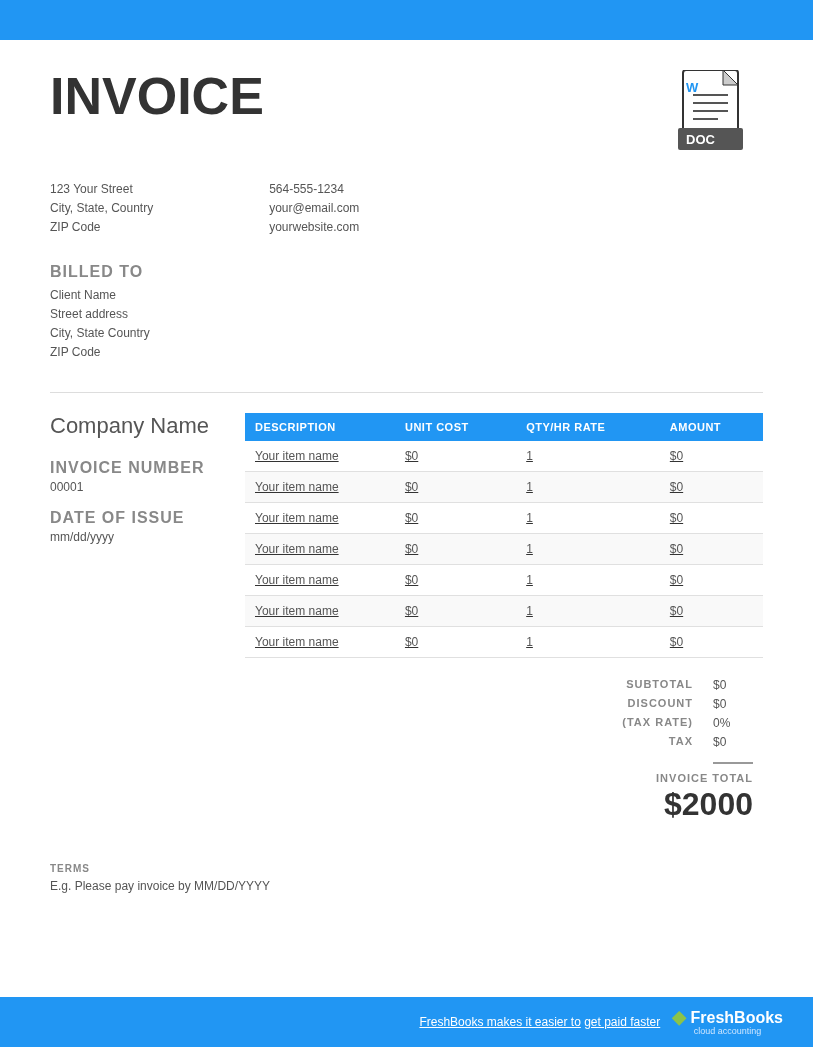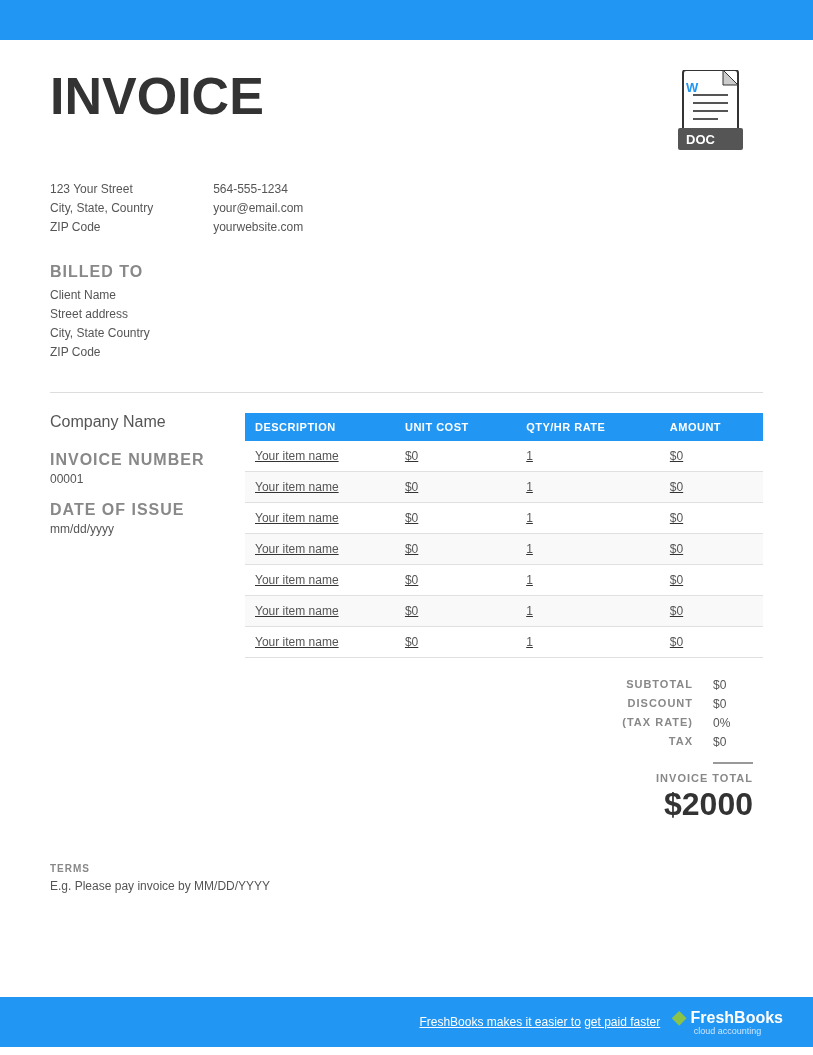--- a/index.html
+++ b/index.html
@@ -80,21 +80,21 @@
     .doc-icon {
       width: 90px;
       height: 90px;
       display: flex;
       align-items: center;
       justify-content: center;
     }
 
     .address-section {
       display: flex;
-      gap: 60px;
+      gap: 116px;
       margin-bottom: 25px;
     }
 
     .address-block p, .contact-block p {
       font-size: 12px;
       color: #555;
       line-height: 1.6;
     }
 
     .billed-section {
@@ -126,21 +126,21 @@
       display: flex;
       gap: 20px;
     }
 
     .left-panel {
       width: 175px;
       flex-shrink: 0;
     }
 
     .company-name {
-      font-size: 16px;
+      font-size: 22px;
       color: #555;
       margin-bottom: 20px;
     }
 
     .meta-block {
       margin-bottom: 15px;
     }
 
     .meta-label {
       font-size: 16px;

